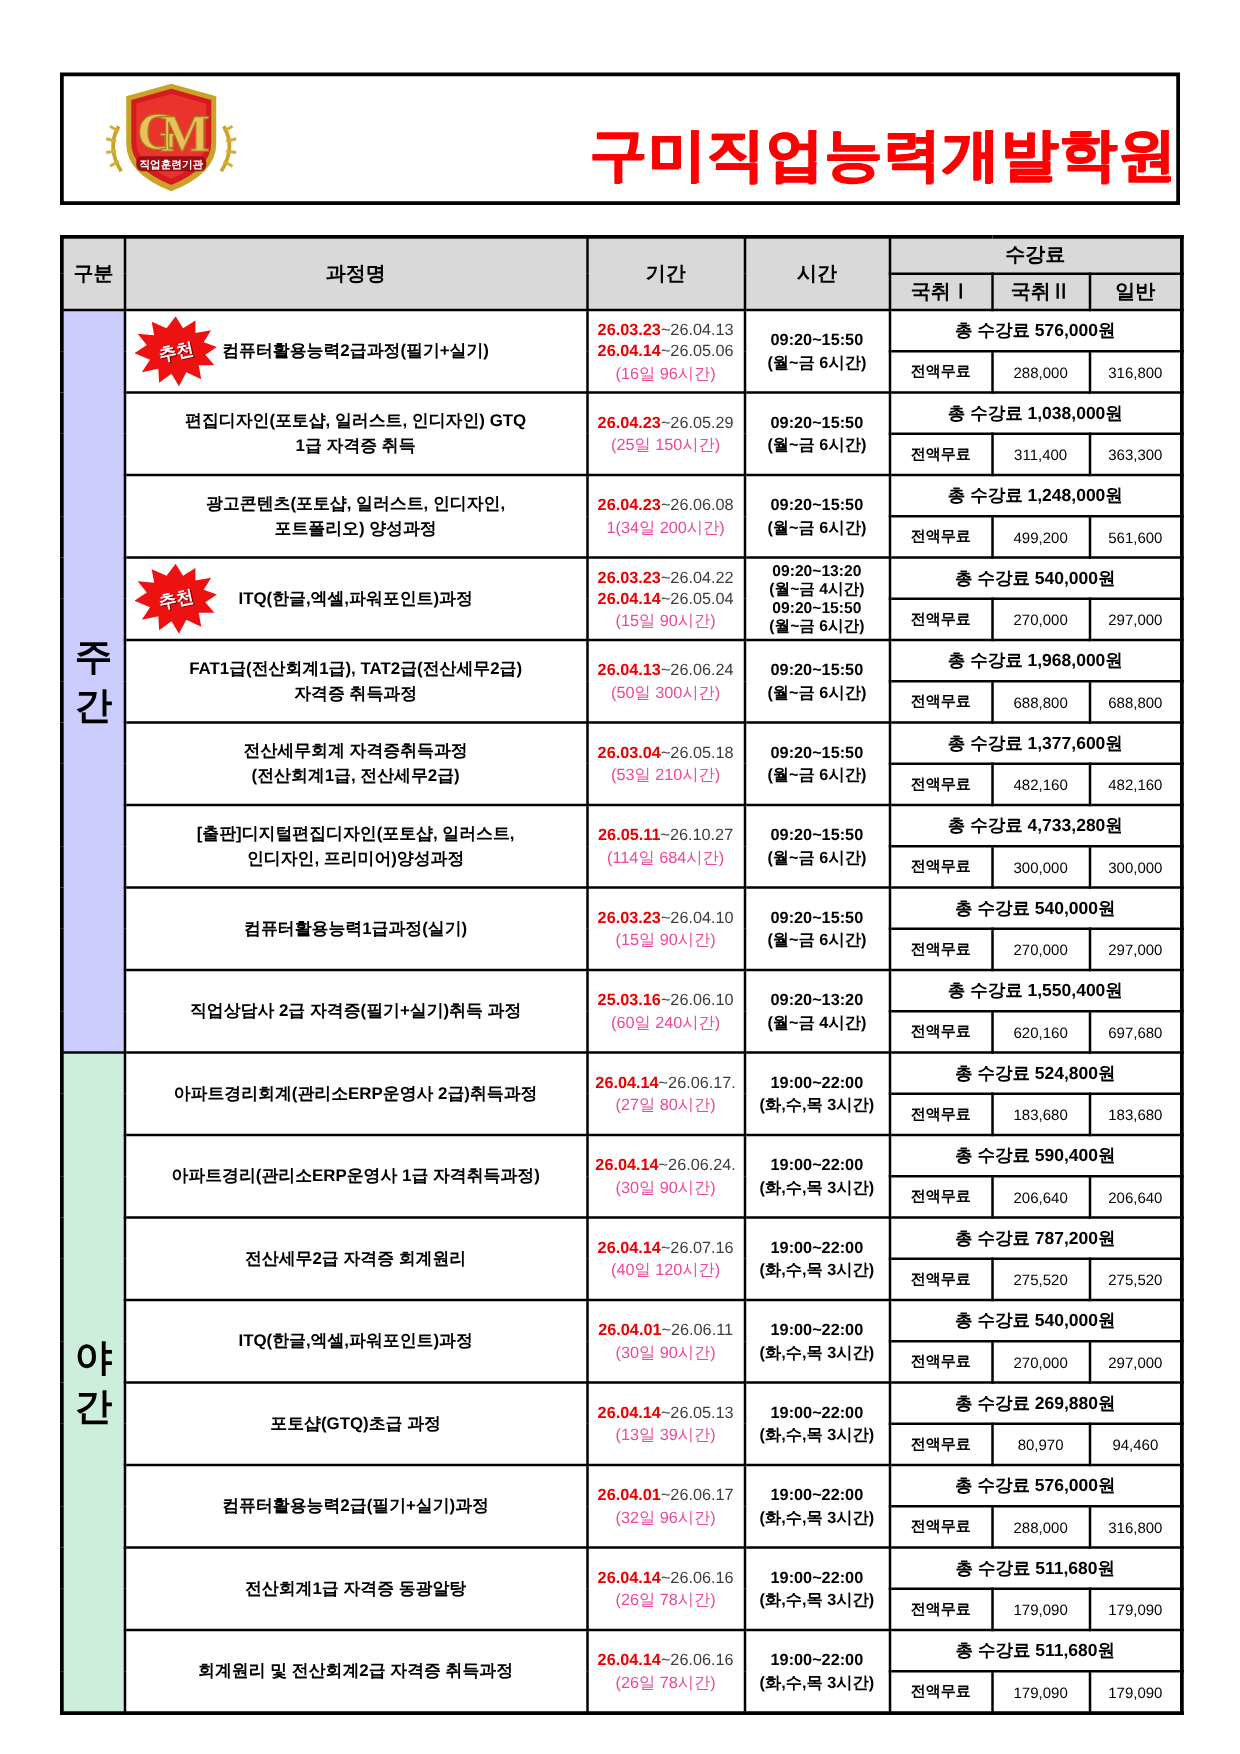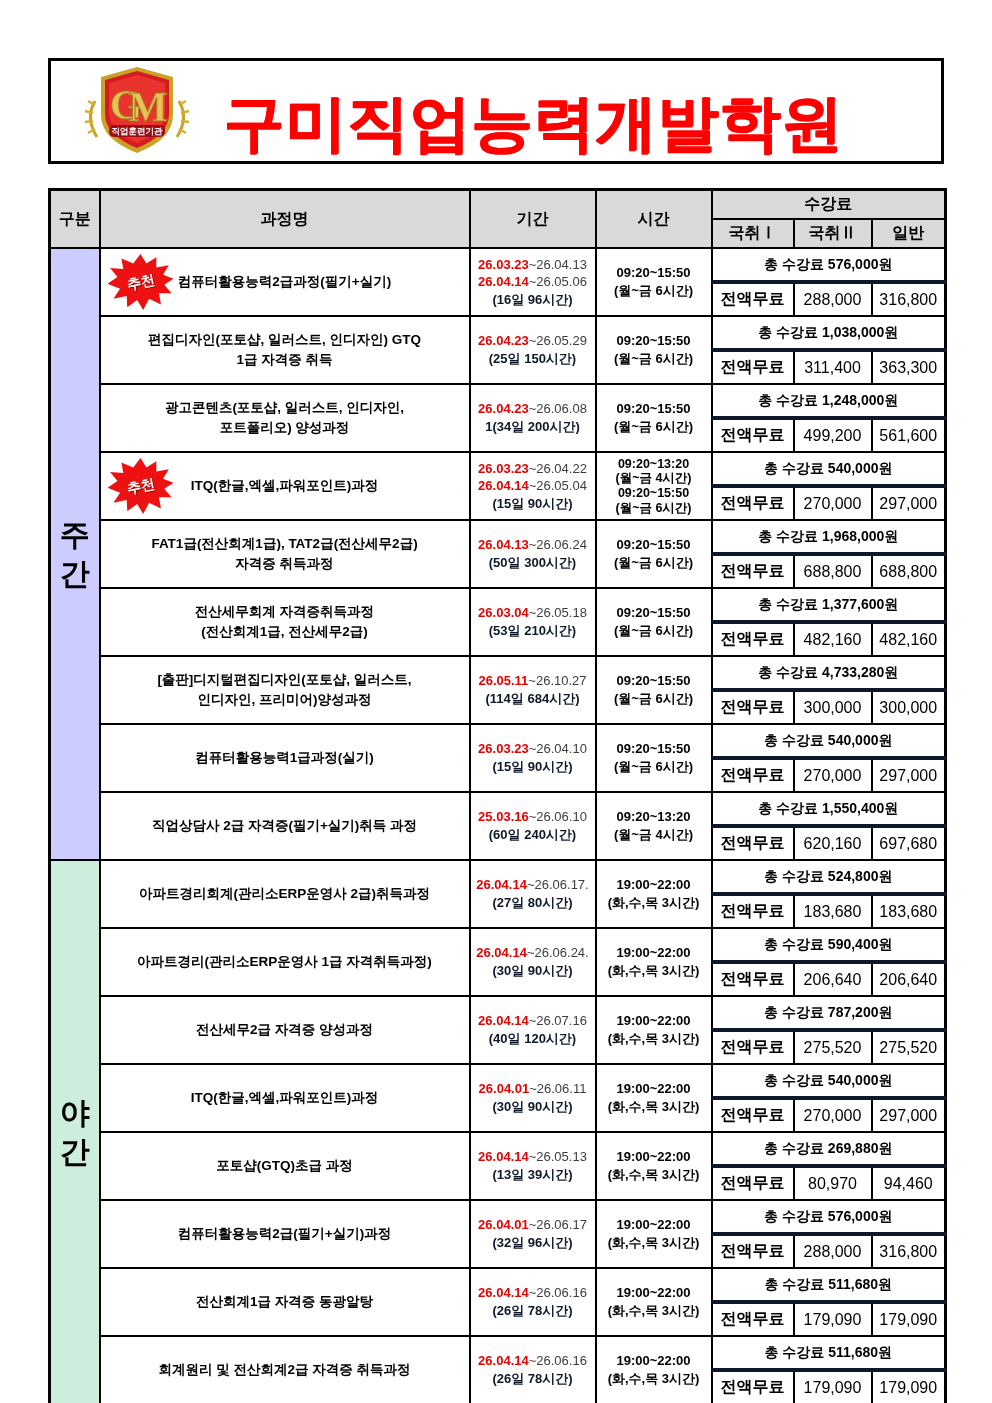--- a/index.html
+++ b/index.html
@@ -2,41 +2,41 @@
 <html lang="ko"><head>
 <meta charset="utf-8">
 <style>
   html,body{margin:0;padding:0;background:#fff;}
   body{width:992px;height:1403px;font-family:"Liberation Sans",sans-serif;color:#000;overflow:hidden;}
   .page{padding:58px 48px 0 48px;}
 
   
   .header-box{border:3px solid #000;height:100px;display:flex;align-items:center;background:#fff;}
   .logo-wrap{width:172px;display:flex;justify-content:center;align-items:center;}
-  .main-title{flex:1;text-align:left;color:#ff0000;font-size:61px;font-weight:900;letter-spacing:1px;text-shadow:1.6px 0 0 #ff0000, 0 1px 0 #ff0000;white-space:nowrap;margin-top:26px;}
+  .main-title{flex:1;text-align:right;color:#ff0000;font-size:46px;font-weight:900;letter-spacing:1px;text-shadow:1.6px 0 0 #ff0000, 0 1px 0 #ff0000;white-space:nowrap;margin-top:26px;}
   .badge-col{width:162px;text-align:center;font-size:25px;font-weight:800;line-height:1.45;padding-right:4px;white-space:nowrap;}
   .badge-blue{color:#0000cc;text-shadow:2px 2px 0 #b9c9ec;}
   .badge-purple{color:#990099;text-shadow:2px 2px 0 #d9c3d9;}
 
   .address-row{display:flex;justify-content:space-between;align-items:center;margin:13px 0 0 0;padding:0 44px 0 46px;font-size:17.5px;font-weight:700;white-space:nowrap;}
 
   
   table.course-table{width:896px;border-collapse:collapse;border:3px solid #000;margin-top:24px;table-layout:fixed;}
   .course-table th,.course-table td{border:2px solid #000;padding:1px 3px;text-align:center;vertical-align:middle;overflow:hidden;}
   .course-table thead th{background:#d9d9d9;font-size:16px;font-weight:700;height:25px;}
   .cat-cell{font-size:30px;font-weight:800;line-height:1.3;}
   .name-cell{position:relative;font-size:13.5px;font-weight:700;line-height:1.5;}
   .period-cell{font-size:13px;line-height:1.35;white-space:nowrap;}
   .period-start{color:#e80000;font-weight:800;}
   .period-end{color:#3d3d3d;font-weight:500;}
-  .duration{color:#0f172a;font-weight:700;}
+  .duration{color:#ec4899;font-weight:400;}
   .time-cell{font-size:13px;font-weight:700;line-height:1.4;white-space:nowrap;}
   .time-cell.compact{font-size:12.5px;line-height:1.18;}
   .fee-total{font-size:14px;font-weight:700;height:29px;border-bottom:1px solid #000;margin-top:37px;}
-  tr.breakdown td{border-top:4px solid #0f172a;height:29px;font-size:16px;}
+  tr.breakdown td{border-top:1px solid #0f172a;height:29px;font-size:12px;}
   .free-cell{font-weight:700;}
   .amount{font-weight:500;}
 
   
   .badge-recommend{position:absolute;left:7px;top:50%;transform:translateY(-50%);width:66px;height:56px;background:#ee1111;display:flex;align-items:center;justify-content:center;
     clip-path:polygon(50% 0%,59% 17%,74% 6%,74% 24%,93% 20%,84% 37%,100% 44%,86% 55%,97% 70%,78% 70%,81% 90%,63% 80%,54% 100%,45% 82%,30% 95%,29% 75%,9% 80%,19% 62%,0% 53%,15% 41%,4% 25%,24% 27%,21% 8%,39% 17%);}
   .badge-recommend span{color:#fff;font-size:14px;font-weight:800;transform:rotate(-12deg);text-shadow:1px 1px 0 #8a0000;}
 </style>
 </head>
 <body>
@@ -325,21 +325,21 @@
           </td>
           <td class="fee-total" colspan="3">총 수강료 590,400원</td>
         </tr>
         <tr class="breakdown">
           <td class="free-cell">전액무료</td>
           <td class="amount">206,640</td>
           <td class="amount">206,640</td>
         </tr>
         <tr class="course-start">
           <td class="name-cell" rowspan="2">
-            <div>전산세무2급 자격증 양성과정</div>
+            <div>전산세무2급 자격증 회계원리</div>
           </td>
           <td class="period-cell" rowspan="2">
             <div><span class="period-start">26.04.14</span><span class="period-end">~26.07.16</span></div>
             <div class="duration">(40일 120시간)</div>
           </td>
           <td class="time-cell" rowspan="2">
             <div>19:00~22:00</div>
             <div>(화,수,목 3시간)</div>
           </td>
           <td class="fee-total" colspan="3">총 수강료 787,200원</td>

